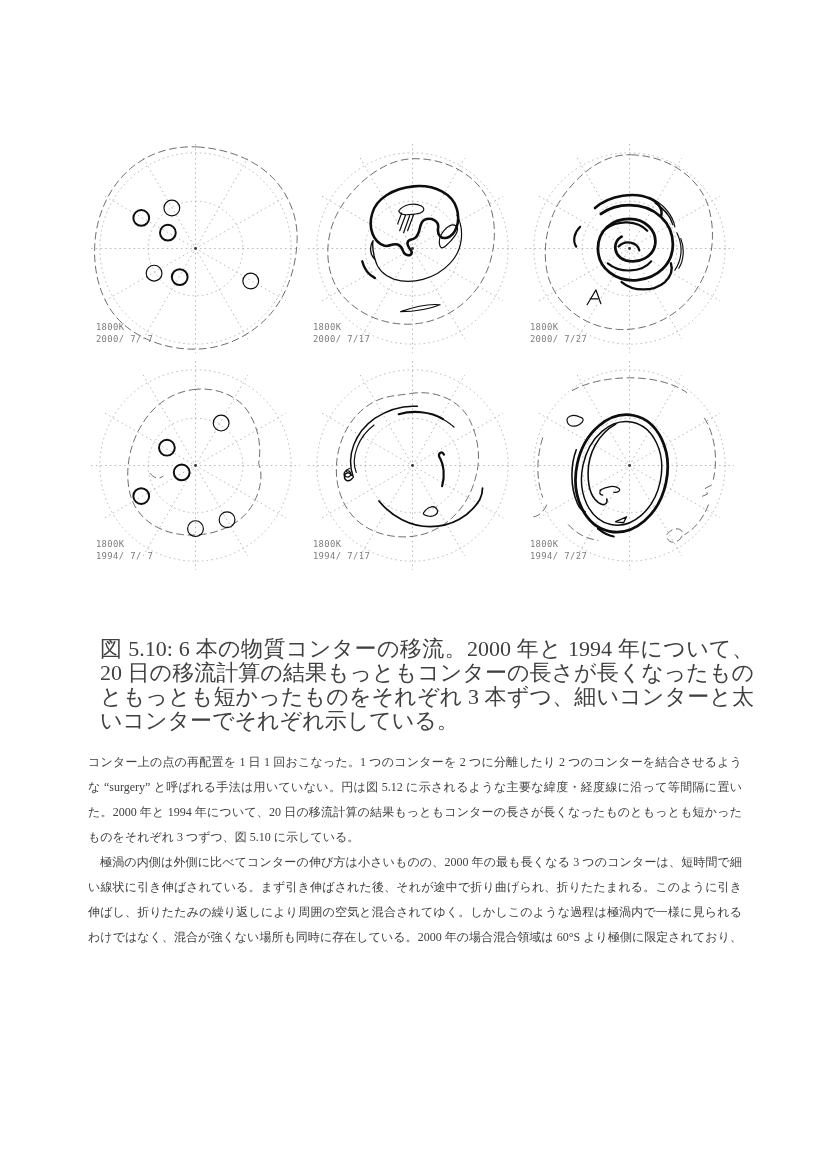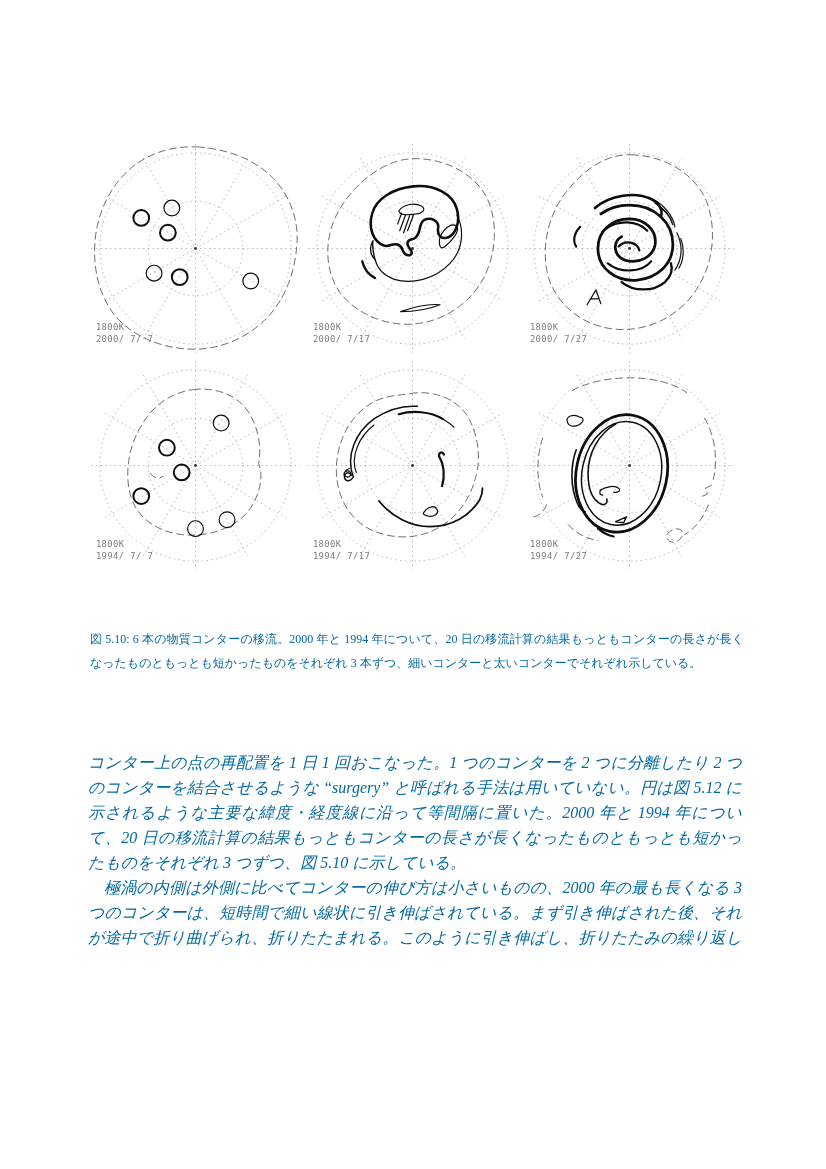--- a/index.html
+++ b/index.html
@@ -1,40 +1,40 @@
 <!DOCTYPE html>
 <html lang="ja"><head>
 <meta charset="utf-8">
 <style>
   html,body{margin:0;padding:0;background:#ffffff;}
   .page{
     position:relative;width:826px;height:947px;background:#ffffff;
-    font-family:"Liberation Serif","DejaVu Serif",serif;color:#0369a1;overflow:hidden;
+    font-family:"Liberation Serif","DejaVu Serif",serif;color:#404040;overflow:hidden;
   }
   .figure{
     position:absolute;left:87px;top:140px;width:651px;height:434px;
     display:grid;grid-template-columns:repeat(3,217px);grid-auto-rows:217px;
   }
   .panel{margin:0;width:217px;height:217px;}
   .panel svg{display:block;}
   .plbl{
     font-family:"DejaVu Sans Mono","Liberation Mono",monospace;
     font-size:9px;fill:#7d7d7d;letter-spacing:0.4px;
   }
   .coast{stroke:#5a5a5a;stroke-width:0.9;fill:none;stroke-dasharray:7 4.5;stroke-linecap:round;}
   .cont{stroke:#0d0d0d;fill:none;stroke-linecap:round;stroke-linejoin:round;}
   .thk{stroke-width:2.6;}
   .thn{stroke-width:1.2;}
   .caption{
-    position:absolute;left:88px;top:625px;width:654px;margin:2px;
-    font-size:12px;line-height:24px;text-align:justify;
+    position:absolute;left:88px;top:625px;width:654px;margin:12px;
+    font-size:22px;line-height:24px;text-align:justify;
   }
   .bodytext{
     position:absolute;left:88px;top:750px;width:654px;
-    font-size:16px;line-height:25px;text-align:justify;font-style:italic;
+    font-size:12px;line-height:25px;text-align:justify;
   }
   .bodytext p{margin:0;}
   .p2{text-indent:1em;}
   .pagenum{
     position:absolute;left:0;top:1090px;width:826px;text-align:center;font-size:16px;
   }
 </style>
 </head>
 <body>
 

